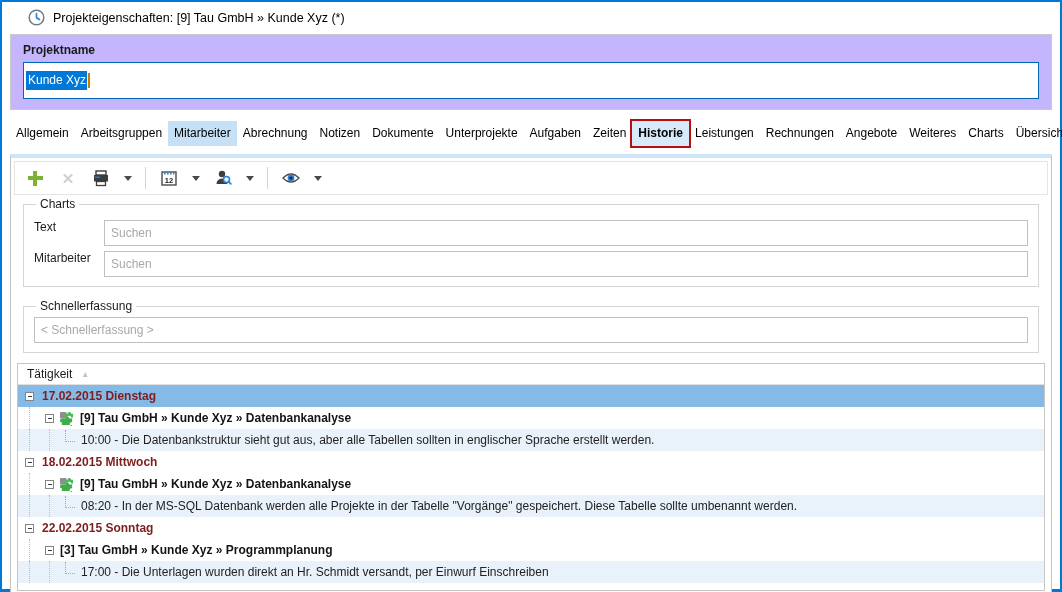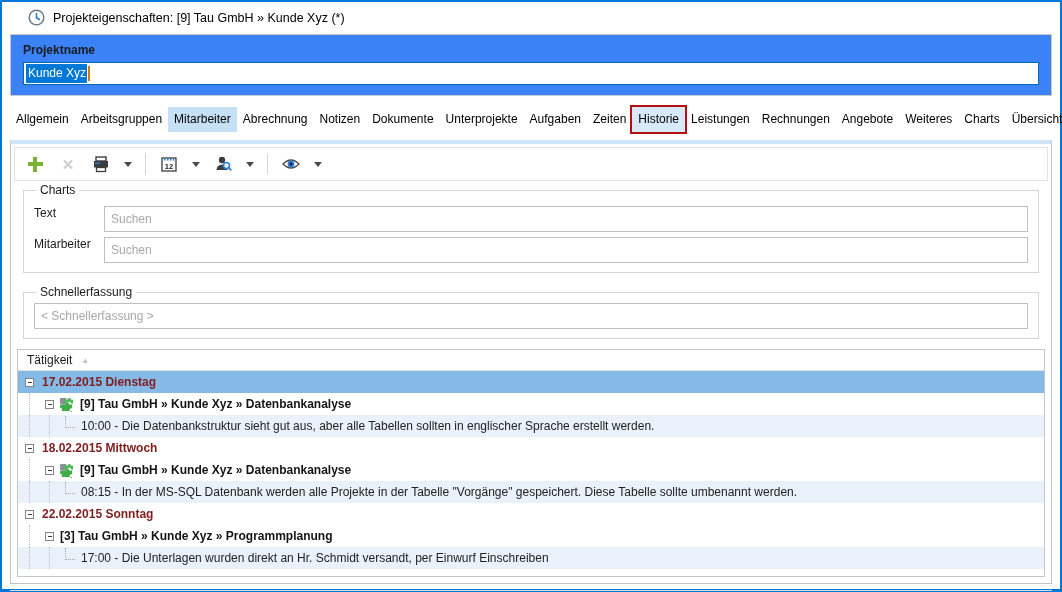--- a/index.html
+++ b/index.html
@@ -4,31 +4,31 @@
 <style>
   * { margin:0; padding:0; box-sizing:border-box; }
   html,body { width:1062px; height:592px; background:#fff; font-family:"Liberation Sans", sans-serif; font-size:12px; color:#1a1a1a; overflow:hidden; }
   .window { width:1062px; height:592px; background:#fff; border:2px solid #0078d7; border-bottom:3px solid #0078d7; display:flex; flex-direction:column; }
 
   
   .titlebar { display:flex; align-items:center; gap:8px; padding:7px 10px 4px 26px; }
   .titlebar .ttl { font-size:12.5px; color:#000; }
 
   
-  .name-panel { margin:4px 8px 0 8px; border:1px solid #c9c9c9; padding:8px 12px 10px 12px; background:#3b82f6; }
+  .name-panel { margin:4px 8px 0 8px; border:1px solid #c9c9c9; padding:8px 12px 10px 12px; background:#c4b5fd; }
   .name-label { font-weight:bold; margin-bottom:5px; }
-  .name-input { border:1px solid #0067b8; height:23px; display:flex; align-items:center; padding-left:2px; background:#fff; cursor:text; }
+  .name-input { border:1px solid #0067b8; height:37px; display:flex; align-items:center; padding-left:2px; background:#fff; cursor:text; }
   .sel-text { background:#0078d7; color:#fff; padding:2px 1px 3px 2px; }
   .caret { display:inline-block; width:2px; height:15px; background:#d57800; margin-left:1px; }
 
   
   .tabbar { display:flex; align-items:flex-end; margin:11px 8px 8px 8px; height:26px; }
   .tab { padding:5px 6px 6px 6px; cursor:pointer; white-space:nowrap; color:#000; }
   .tab.active { background:#c6e1f6; }
-  .tab.highlighted { background:#d7eaf9; font-weight:normal; box-shadow:0 0 0 2px #b41010; position:relative; z-index:2; }
+  .tab.highlighted { background:#d7eaf9; font-weight:bold; box-shadow:0 0 0 2px #b41010; position:relative; z-index:2; }
 
   
   .content { margin:0 8px; border:1px solid #c3c3c3; border-top:4px solid #cfe6f8; background:#fff; padding-bottom:6px; }
 
   
   .toolbar { margin:3px 3px 2px 3px; border:1px solid #e4e4e4; display:flex; align-items:center; gap:13px; padding:5px 10px; height:34px; }
   .tbtn { display:flex; align-items:center; justify-content:center; width:20px; height:20px; cursor:pointer; }
   .tsep { width:1px; height:22px; background:#d4d4d4; }
   .drop { width:0; height:0; border-left:4px solid transparent; border-right:4px solid transparent; border-top:5px solid #4a4a4a; cursor:pointer; }
   .plus { position:relative; width:15px; height:15px; }
@@ -221,21 +221,21 @@
     <path d="M3 8 h4 a2 2 0 1 1 4 0 h3 v4 a2 2 0 1 0 0 3.8 V15 h-11 v-3 a2 2 0 1 1 0-4 z" fill="#3fae49"></path>
     <path d="M6 3 h3 a2 2 0 0 1 4 0 h2 v4 h-2 a2 2 0 0 0 -4 0 h-3 z" fill="#49bd53"></path>
   </svg>
 </span>
             <span class="lbl">[9] Tau GmbH » Kunde Xyz » Datenbankanalyse</span>
           </div>
           <div class="row entry-row">
             <span class="ind"></span>
             <span class="ind"></span>
             <span class="lconn"></span>
-            <span class="lbl">08:15 - In der MS-SQL Datenbank werden alle Projekte in der Tabelle "Vorgänge" gespeichert. Diese Tabelle sollte umbenannt werden.</span>
+            <span class="lbl">08:20 - In der MS-SQL Datenbank werden alle Projekte in der Tabelle "Vorgänge" gespeichert. Diese Tabelle sollte umbenannt werden.</span>
           </div>
           <div class="row date-row">
   <span class="expander"></span>
 <span class="lbl">22.02.2015 Sonntag</span>
           </div>
           <div class="row project-row">
             <span class="ind"></span>
   <span class="expander"></span>
 <span class="lbl">[3] Tau GmbH » Kunde Xyz » Programmplanung</span>
           </div>

